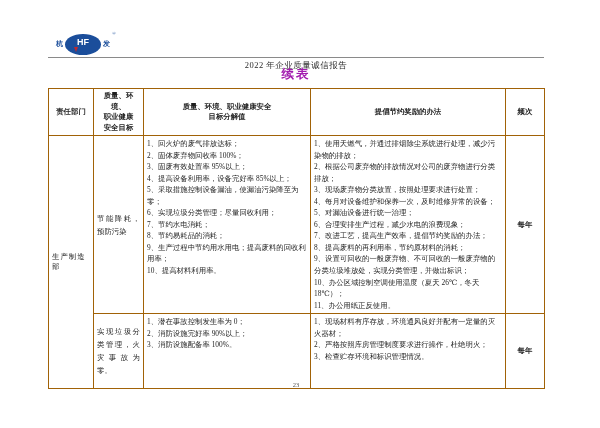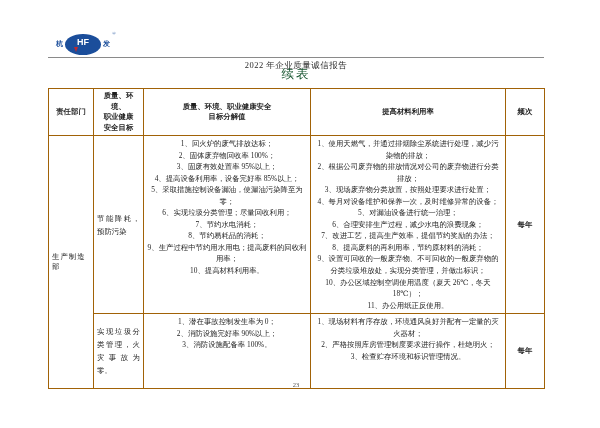--- a/index.html
+++ b/index.html
@@ -22,42 +22,42 @@
   }
   .logo-reg{font-size:5px;color:#1b4e9b;align-self:flex-start;line-height:1;margin-top:1px;}
   .report-title{
     position:absolute;left:48px;top:43px;width:496px;text-align:center;
     font-size:8.5px;font-weight:normal;color:#2a2a2a;letter-spacing:0.5px;margin-top:17px;
   }
   .header-rule{position:absolute;left:48px;top:57px;width:496px;height:1px;background:#8a8a8a;}
   
   .table-title{
     position:absolute;left:48px;top:66px;width:496px;text-align:center;
-    font-size:12.5px;font-weight:normal;color:#14532d;letter-spacing:2px;
+    font-size:12.5px;font-weight:bold;color:#a21caf;letter-spacing:2px;
   }
   
   table.goals{
     position:absolute;left:48px;top:88px;width:496px;
     border-collapse:collapse;table-layout:fixed;
   }
   table.goals th, table.goals td{
     border:1px solid #a16207;font-size:7.4px;color:#1f1f1f;
     padding:2px 3px;box-sizing:border-box;overflow:hidden;
   }
   table.goals th{
     font-weight:bold;text-align:center;vertical-align:middle;
     line-height:10.5px;white-space:pre-line;
   }
   tr.hdr{height:34px;}
   tr.r1{height:165px;}
   tr.r2{height:75px;}
   td.dept{text-align:left;vertical-align:middle;letter-spacing:1px;}
   td.goal{vertical-align:middle;text-align:justify;line-height:13px;padding:2px 4px;}
   td.targets, td.measures{
-    vertical-align:top;text-align:center;line-height:11.55px;
+    vertical-align:top;text-align:left;line-height:11.55px;
     white-space:pre-line;padding:3px 4px;
   }
   td.freq{text-align:center;vertical-align:middle;font-weight:bold;}
   
   .page-number{
     position:absolute;left:48px;top:381px;width:496px;text-align:center;
     font-size:6.5px;color:#555;
   }
 </style>
 </head>
@@ -89,21 +89,21 @@
         <col style="width:39px">
     </colgroup>
     <thead>
       <tr class="hdr">
         <th>责任部门</th>
         <th>质量、环境、
 职业健康
 安全目标</th>
         <th>质量、环境、职业健康安全
 目标分解值</th>
-        <th>提高材料利用率</th>
+        <th>提倡节约奖励的办法</th>
         <th>频次</th>
       </tr>
     </thead>
     <tbody>
       <tr class="r1">
         <td class="dept" rowspan="2">生产制造部</td>
         <td class="goal">节能降耗，预防污染</td>
         <td class="targets">1、回火炉的废气排放达标；
 2、固体废弃物回收率 100%；
 3、固废有效处置率 95%以上；

